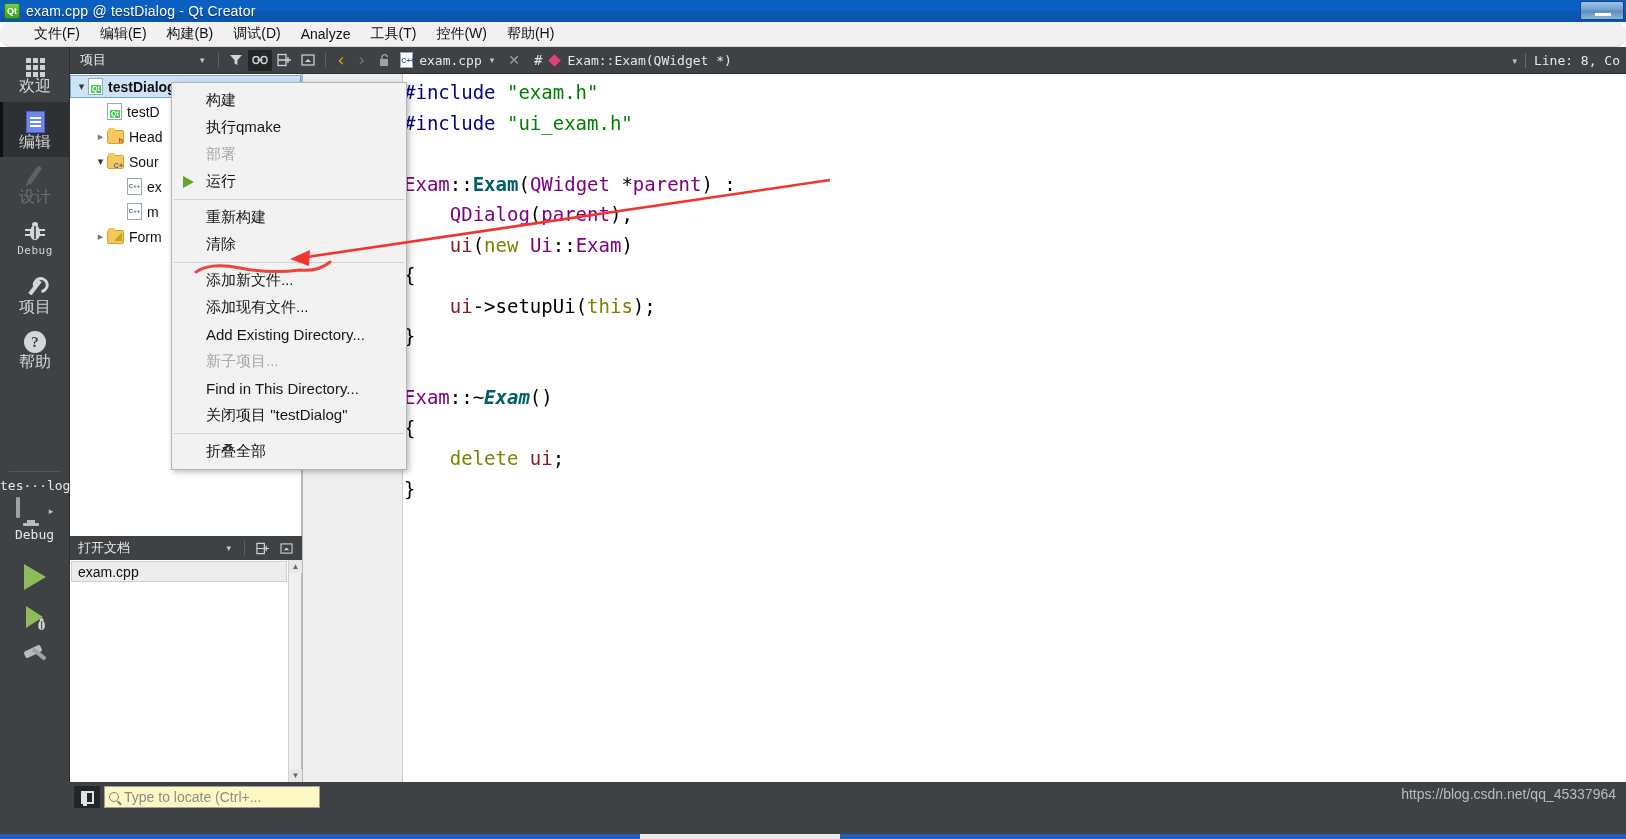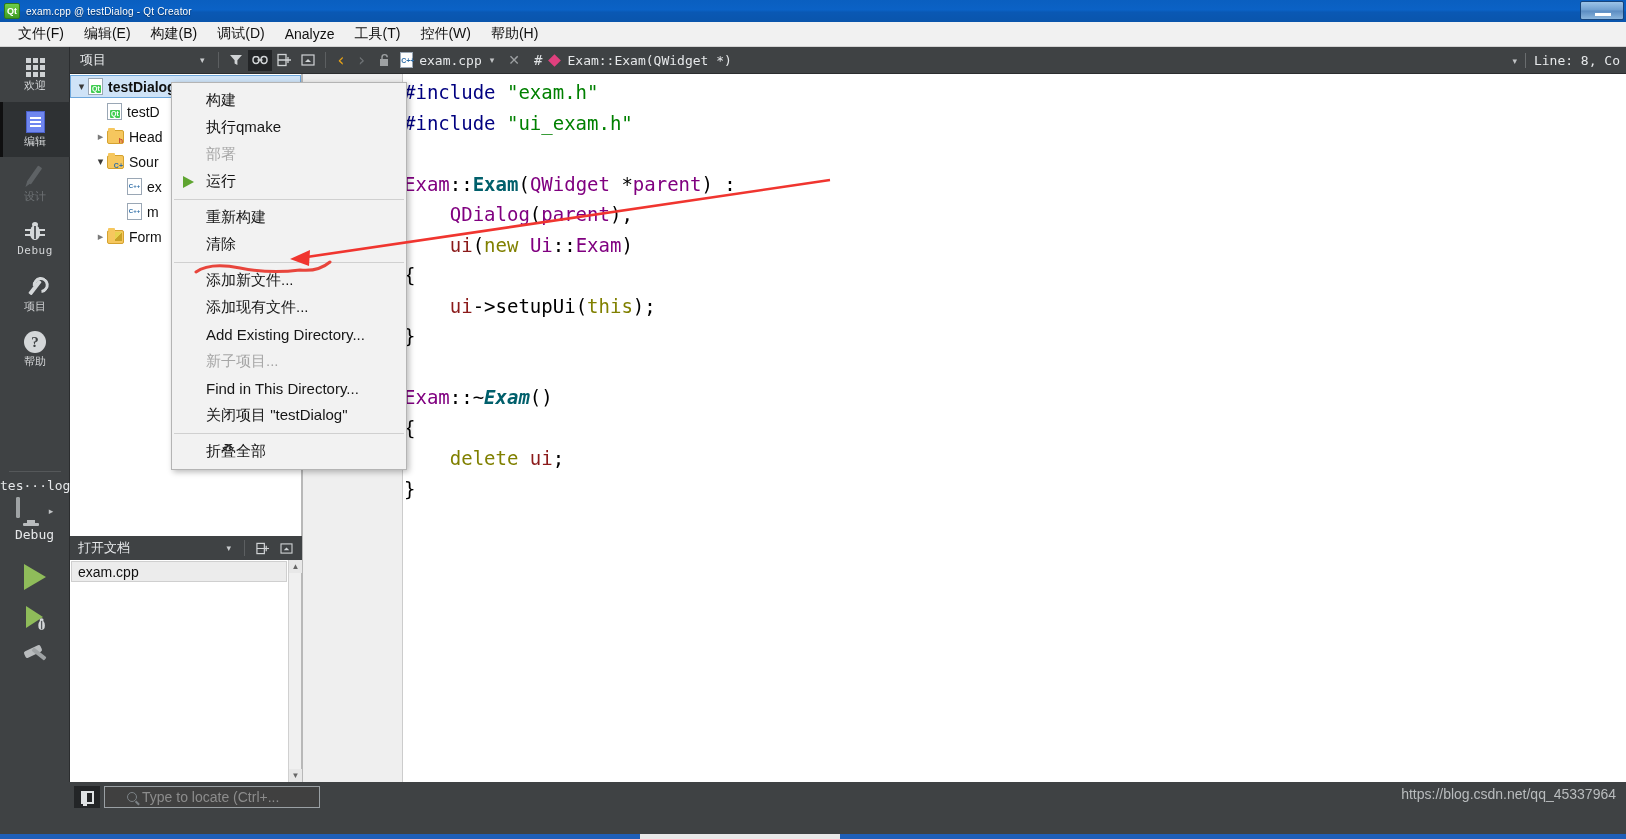--- a/index.html
+++ b/index.html
@@ -18,40 +18,40 @@
     display: flex; align-items: center;
   }
   .titlebar .tb-icon {
     width: 16px; height: 16px; margin-left: 4px; margin-right: 6px;
     background: linear-gradient(to bottom,#6fcf4a,#3f9c22);
     border: 1px solid #2e7a18; border-radius: 2px;
     color: #fff; font-size: 9px; line-height: 14px; text-align: center;
     font-family: "Liberation Sans", sans-serif; font-weight: bold;
   }
   .titlebar .tb-title {
-    color: #ffffff; font-size: 10px; letter-spacing: .2px;
+    color: #ffffff; font-size: 14px; letter-spacing: .2px;
     text-shadow: 0 1px 1px rgba(0,0,0,.45);
     font-family: "Liberation Sans", sans-serif;
   }
   .tb-buttons { position: absolute; right: 2px; top: 1px; display: flex; gap: 1px; }
   .tb-btn {
     width: 44px; height: 19px;
     background: linear-gradient(to bottom,#9cc4e8,#6f9fd0 48%,#5b8cc2 52%,#8ab5dd);
     border: 1px solid #17457d; border-radius: 2px;
     position: relative;
   }
   .tb-btn .glyph {
     position: absolute; left: 14px; top: 11px; width: 16px; height: 3px; background: #ffffff;
   }
 
   
   .menubar {
     position: absolute; left: 0; top: 22px; width: 1626px; height: 25px;
     background: #f1f1f1; border-bottom: 1px solid #d4d4d4;
-    display: flex; align-items: center; padding-left: 8px;
+    display: flex; align-items: center; padding-left: 24px; border-radius: 11px;
   }
   .menu-item {
     padding: 3px 10px; font-size: 14px; color: #101010;
     font-family: "Liberation Sans", sans-serif; white-space: nowrap; cursor: default;
   }
 
   
   .modebar {
     position: absolute; left: 0; top: 47px; width: 70px; height: 766px;
     background: #3f4244; border-right: 1px solid #2b2d2f;
@@ -61,21 +61,21 @@
     align-items: center; justify-content: center; gap: 2px;
     color: #d2d4d6; font-size: 12px; font-family: "Liberation Sans", sans-serif;
     cursor: default; position: relative;
   }
   .mode-btn.active { background: #2e3133; }
   .mode-btn.active::before {
     content: ""; position: absolute; left: 0; top: 0; width: 3px; height: 100%;
     background: #0f0f10;
   }
   .mode-btn.disabled { color: #6d7174; }
-  .mode-label { font-size: 11px; line-height: 13px; }
+  .mode-label { font-size: 16px; line-height: 13px; }
   .mode-label.mono { font-family: "DejaVu Sans Mono", monospace; font-size: 11px; letter-spacing: .5px;}
 
   
   .ico-grid { display: grid; grid-template-columns: repeat(3,5px); grid-template-rows: repeat(3,5px); gap: 2px; }
   .ico-grid i { background: #cfd2d4; display: block; }
   
   .ico-edit {
     width: 19px; height: 22px; background: #6f86ef; border: 1px solid #4a60c9;
     display: flex; flex-direction: column; justify-content: center; gap: 2px; padding: 2px 3px;
   }
@@ -298,22 +298,22 @@
     position:absolute; left:0; top:782px; width:1626px; height:52px; background:#3f4244;
   }
   .sb-toggle {
     position:absolute; left:74px; top:786px; width:26px; height:22px; background:#232527;
     display:flex; align-items:center; justify-content:center;
   }
   .sb-toggle i { width:13px; height:13px; border:2px solid #e0e3e5; }
   .sb-toggle i::before{ content:""; display:block; width:4px; height:13px; background:#e0e3e5; }
   .locator {
     position:absolute; left:104px; top:786px; width:216px; height:22px;
-    background:#404040; border:1px solid #9aa0a4; display:flex; align-items:center; gap:5px;
-    padding-left:22px;
+    background:#fef9c3; border:1px solid #9aa0a4; display:flex; align-items:center; gap:5px;
+    padding-left:4px;
   }
   .locator .mag {
     width:10px;height:10px;border:1.6px solid #7c8286;border-radius:50%;position:relative;
   }
   .locator .mag::after{
     content:""; position:absolute; right:-4px; bottom:-3px; width:5px;height:1.6px;background:#7c8286;
     transform:rotate(45deg);
   }
   .locator .ph { color:#8c8c8c; font-size:14px; font-family:"Liberation Sans", sans-serif; }
   .sb-items {

